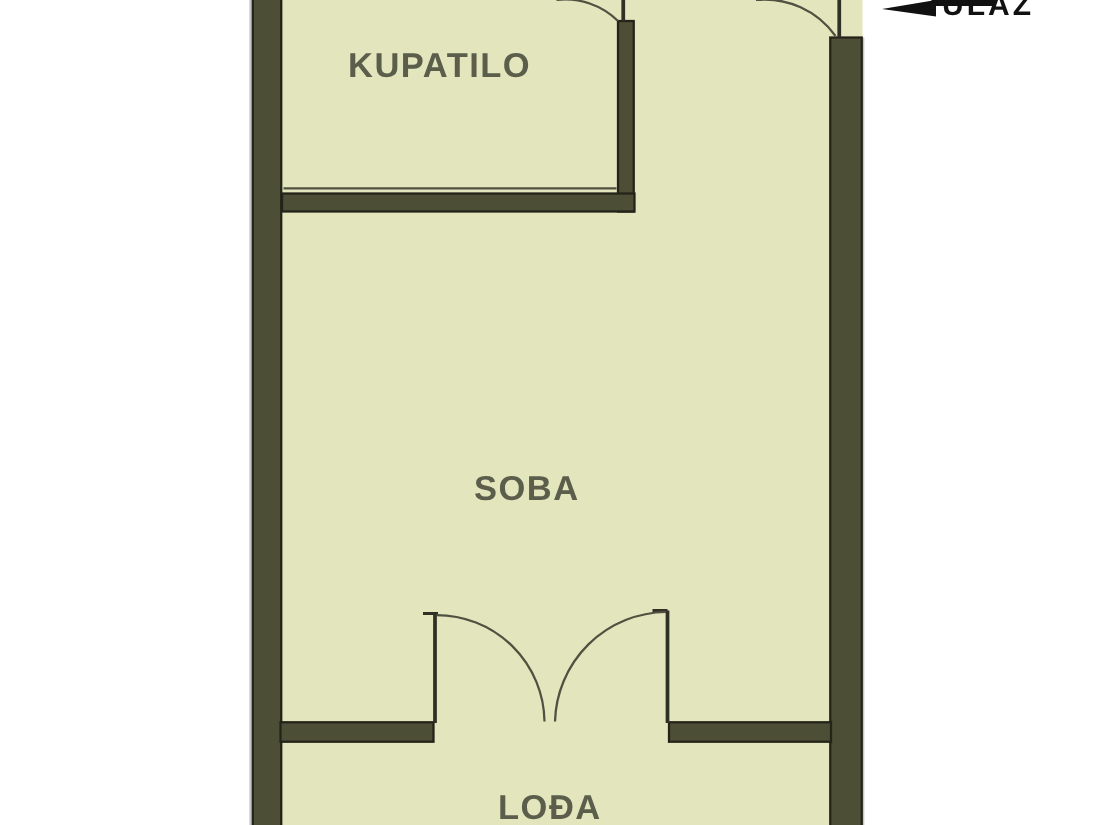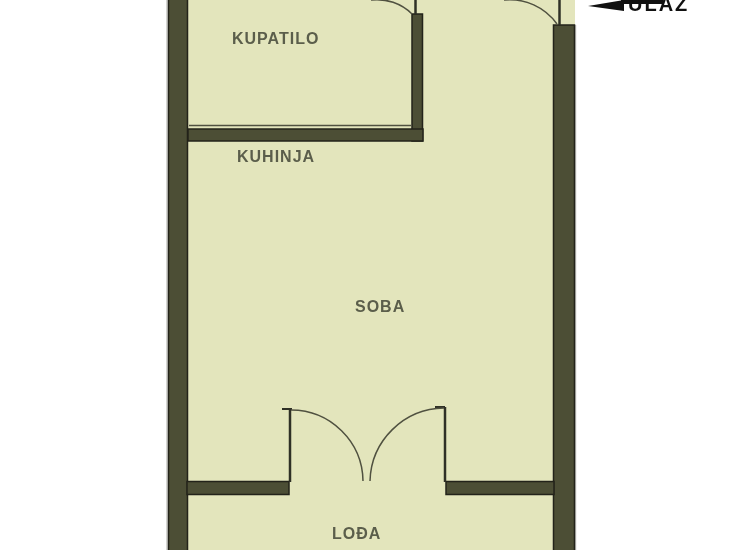--- a/index.html
+++ b/index.html
@@ -9,21 +9,21 @@
     font-family:"Liberation Sans", sans-serif;
   }
   #screen{
     position:relative;width:740px;height:550px;overflow:hidden;
     background:var(--background,#ffffff);
   }
   #plan-svg{position:absolute;left:0;top:0;}
   .room-label{
     position:absolute;
     font-weight:bold;
-    font-size:16px;
+    font-size:23px;
     letter-spacing:1px;
     color:var(--label,#5b5e4b);
     white-space:nowrap;
     user-select:none;
   }
   .entrance-label{
     position:absolute;
     font-weight:bold;
     font-size:20px;
     letter-spacing:2px;
@@ -69,21 +69,20 @@
     <path d="M 444 408 A 75 75 0 0 0 370 481" fill="none" stroke="var(--thin_line)" stroke-width="1.5"></path>
 
     <g>
       <polygon points="588,6 624,0 624,11" fill="var(--entrance)"></polygon>
       <rect x="621" y="0" width="42" height="4" fill="var(--entrance)"></rect>
     </g>
   </svg>
 
   <div class="room-label" style="left:232px;top:30px;">KUPATILO</div>
 
-  <div class="room-label" style="left:237px;top:148px;">KUHINJA</div>
 
-  <div class="room-label" style="left:316px;top:298px;margin-left:39px;">SOBA</div>
+  <div class="room-label" style="left:316px;top:312px;">SOBA</div>
 
   <div class="room-label" style="left:332px;top:525px;">LOĐA</div>
 
   <div class="entrance-label" style="left:628px;top:-7px;">ULAZ</div>
 
 </div>
 
 </body></html>

